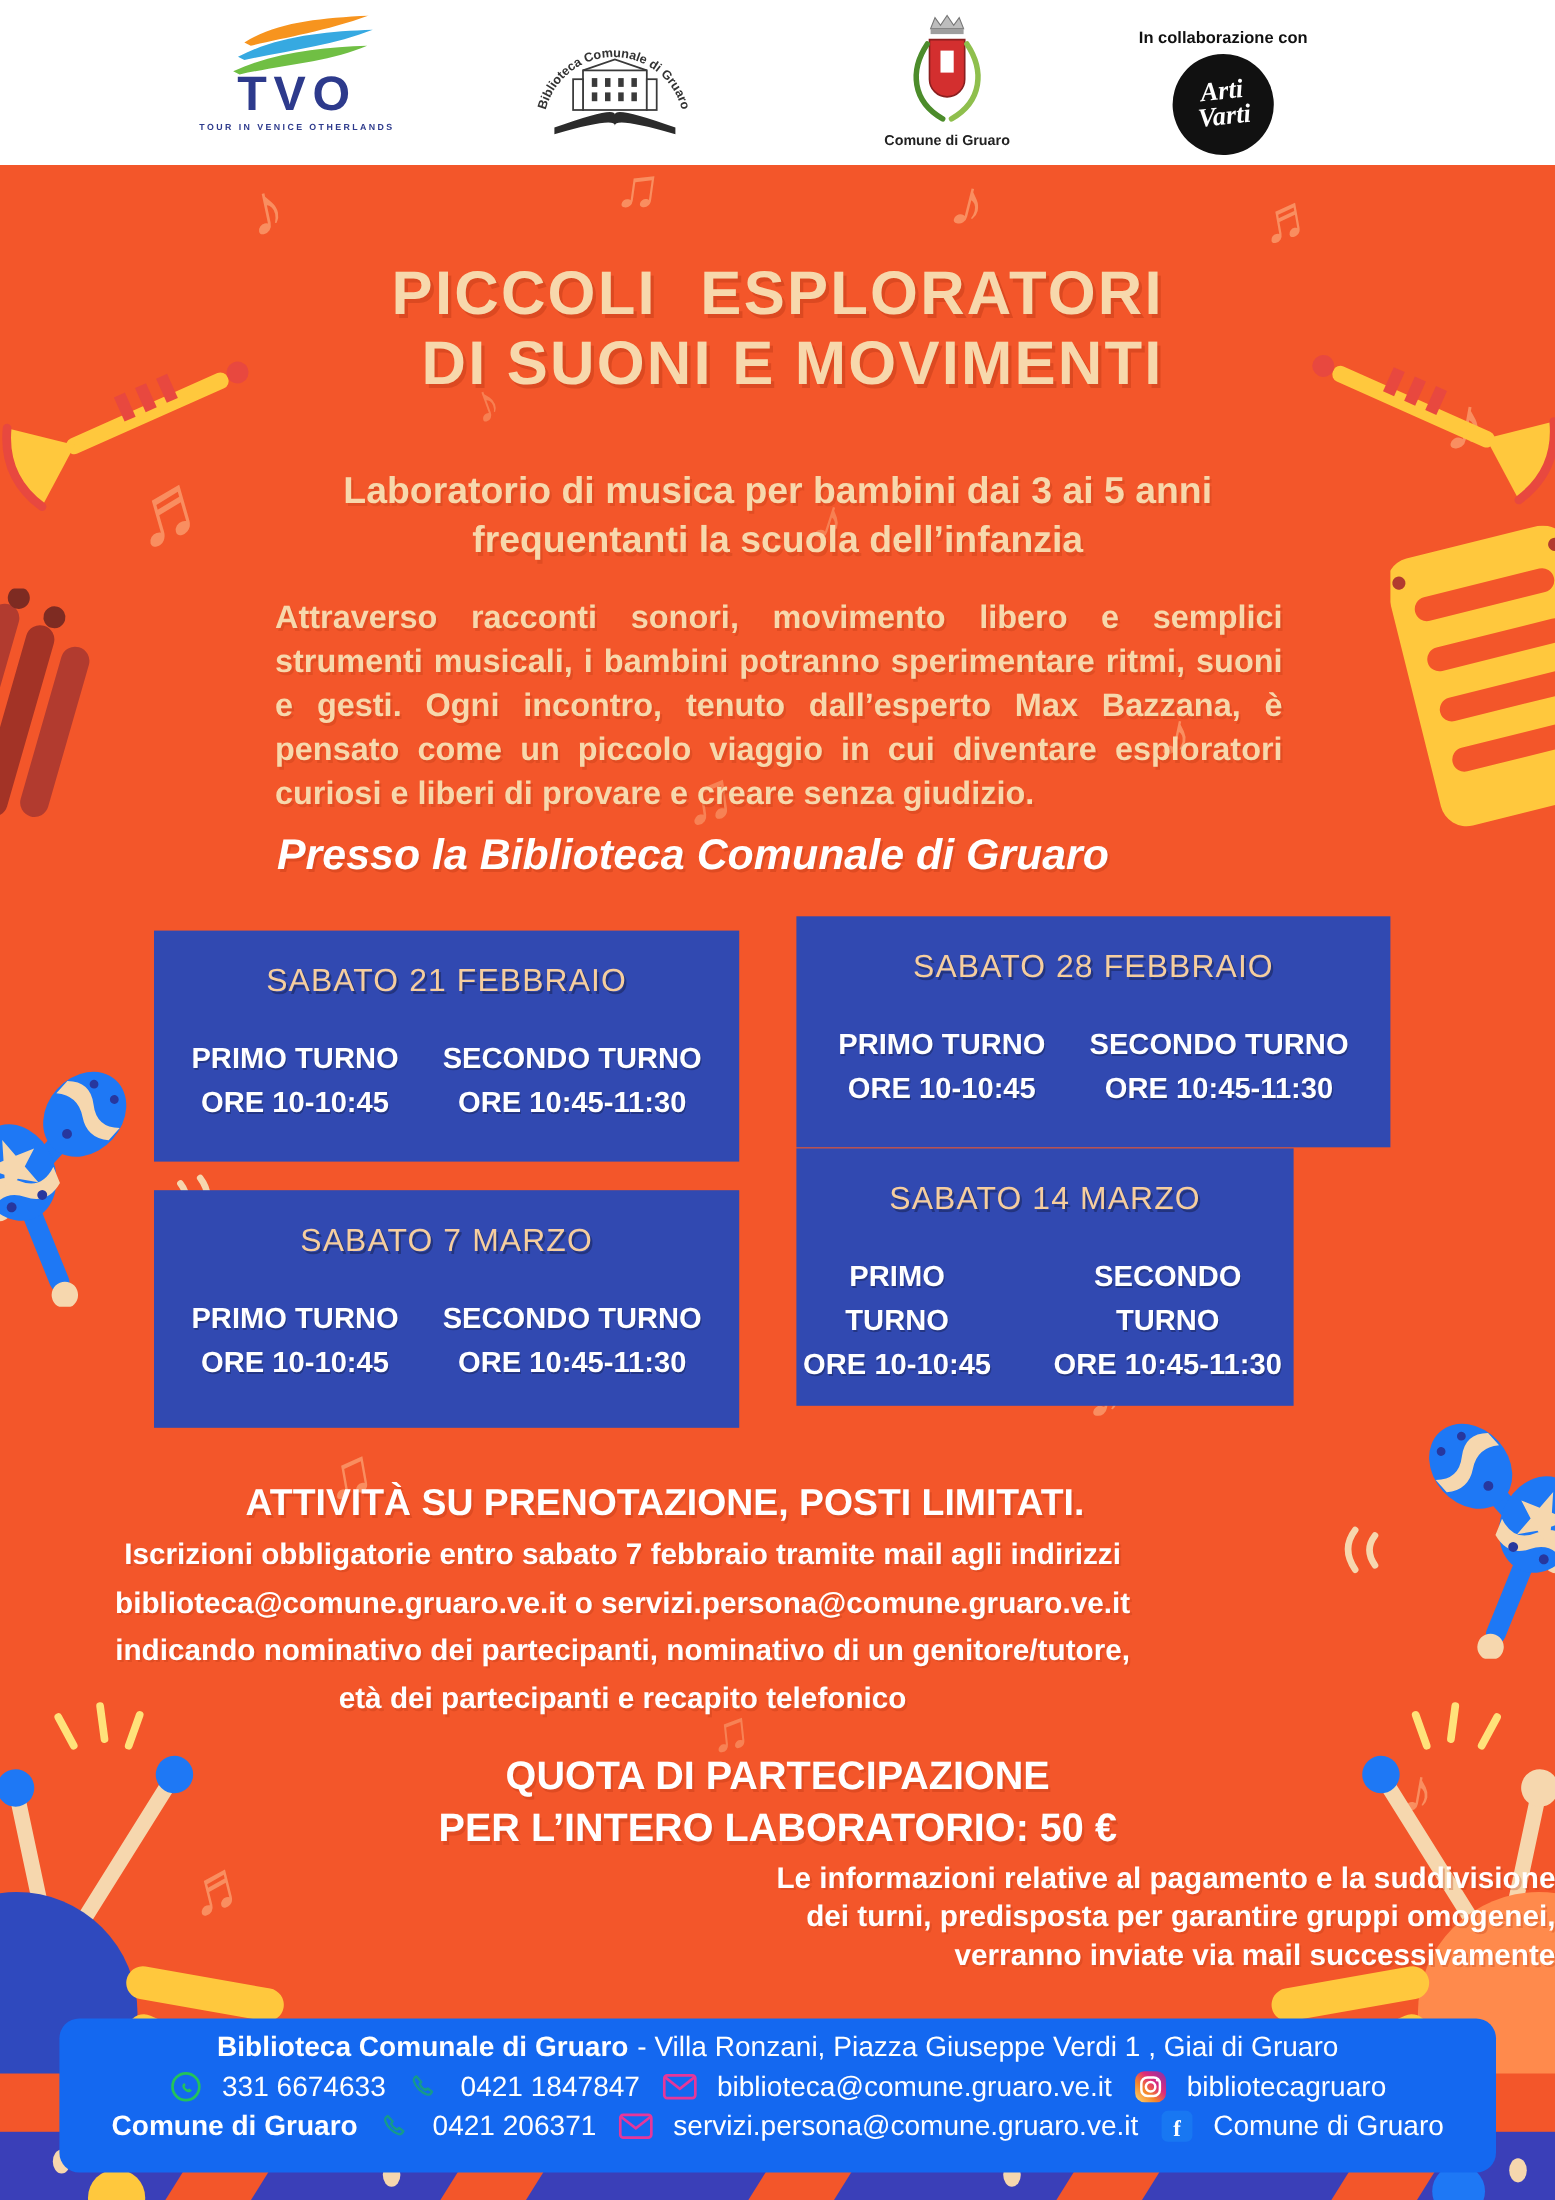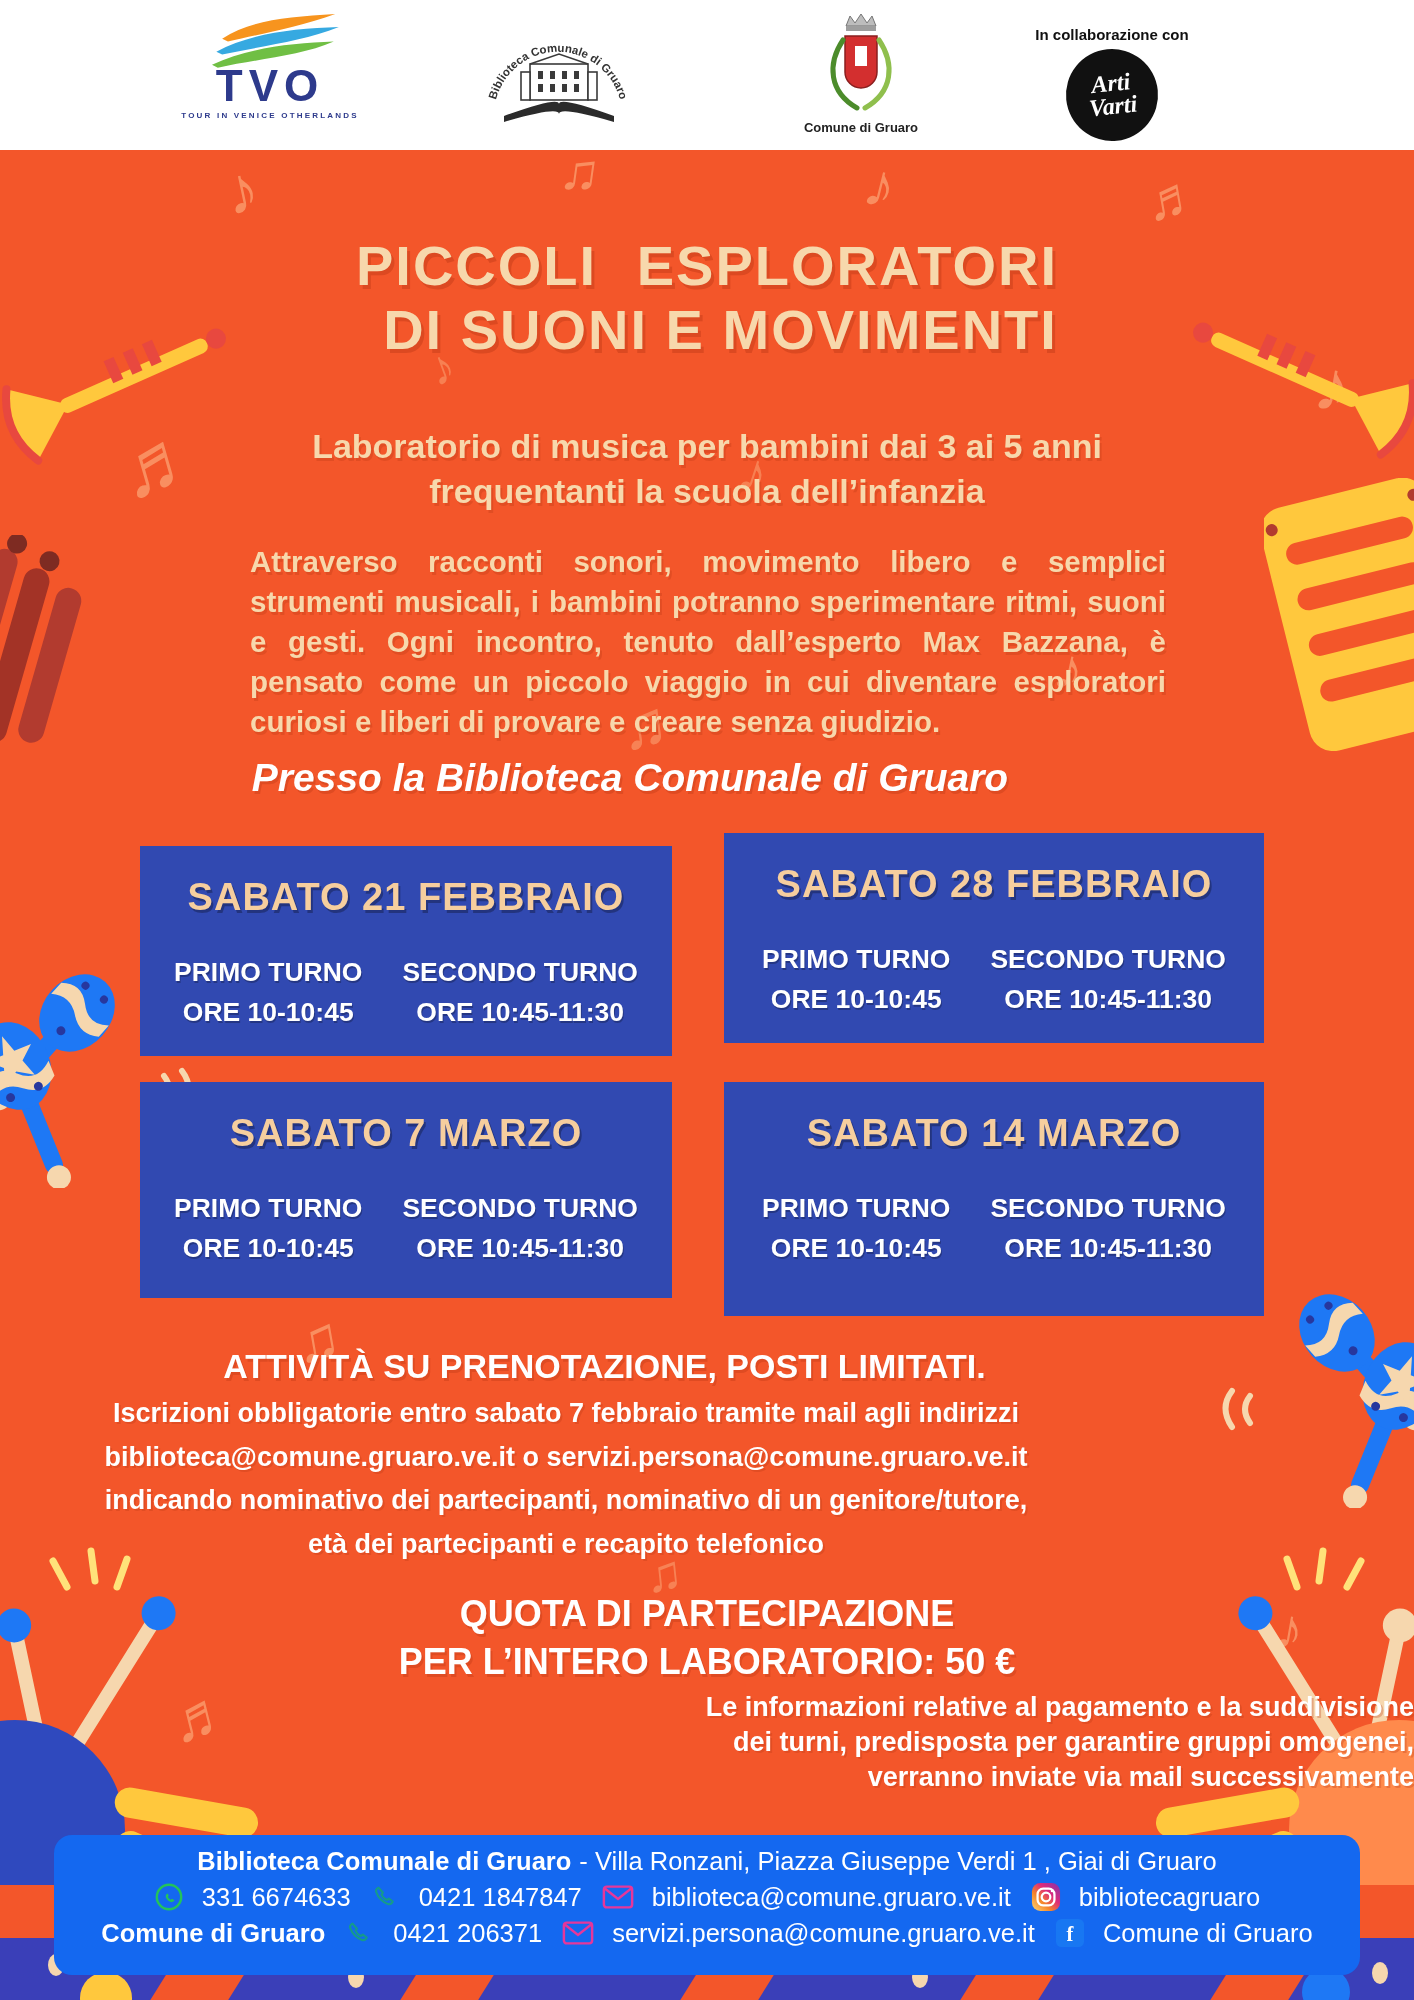--- a/index.html
+++ b/index.html
@@ -40,21 +40,21 @@
     text-shadow:2px 3px 0 rgba(186,55,20,.30);}
   .desc{position:absolute;left:250px;top:542px;width:916px;z-index:2;
     color:#F7D8AC;font-weight:700;font-size:29.5px;line-height:1.36;text-align:justify;
     text-shadow:2px 3px 0 rgba(186,55,20,.30);}
   .venue{position:absolute;left:0;top:756px;width:1260px;z-index:2;text-align:center;
     color:#fff;font-weight:700;font-style:italic;font-size:39px;
     text-shadow:2px 3px 0 rgba(186,55,20,.35);}
 
   
   .sbox{position:absolute;background:#3149B1;z-index:2;text-align:center;color:#fff;}
-  .sdate{margin-top:30px;font-size:38px;font-weight:700;color:#F6CE9E;letter-spacing:1px;
+  .sdate{margin-top:30px;font-size:29px;font-weight:400;color:#F6CE9E;letter-spacing:1px;
     text-shadow:2px 3px 0 rgba(0,0,0,.28);}
   .sturns{display:flex;justify-content:center;gap:40px;margin-top:34px;
     font-weight:700;font-size:26.5px;line-height:1.5;text-shadow:1px 2px 0 rgba(0,0,0,.25);}
 
   
   .bheading{position:absolute;left:0;top:1347px;width:1209px;z-index:2;text-align:center;
     color:#fff;font-weight:700;font-size:34px;text-shadow:2px 3px 0 rgba(186,55,20,.35);}
   .blines{position:absolute;left:0;top:1392px;width:1132px;z-index:2;text-align:center;
     color:#fff;font-weight:700;font-size:27px;line-height:1.62;text-shadow:2px 2px 0 rgba(186,55,20,.30);}
   .fee-h{position:absolute;left:0;top:1590px;width:1414px;z-index:2;text-align:center;
@@ -325,21 +325,21 @@
       <div>PRIMO TURNO</div>
       <div>ORE 10-10:45</div>
     </div>
     <div class="sturn">
       <div>SECONDO TURNO</div>
       <div>ORE 10:45-11:30</div>
     </div>
   </div>
 </div>
 
-<div class="sbox" style="left:724px;top:1082px;width:540px;height:234px;">
+<div class="sbox" style="left:724px;top:1044px;width:452px;height:234px;">
   <div class="sdate">SABATO 14 MARZO</div>
   <div class="sturns">
     <div class="sturn">
       <div>PRIMO TURNO</div>
       <div>ORE 10-10:45</div>
     </div>
     <div class="sturn">
       <div>SECONDO TURNO</div>
       <div>ORE 10:45-11:30</div>
     </div>

